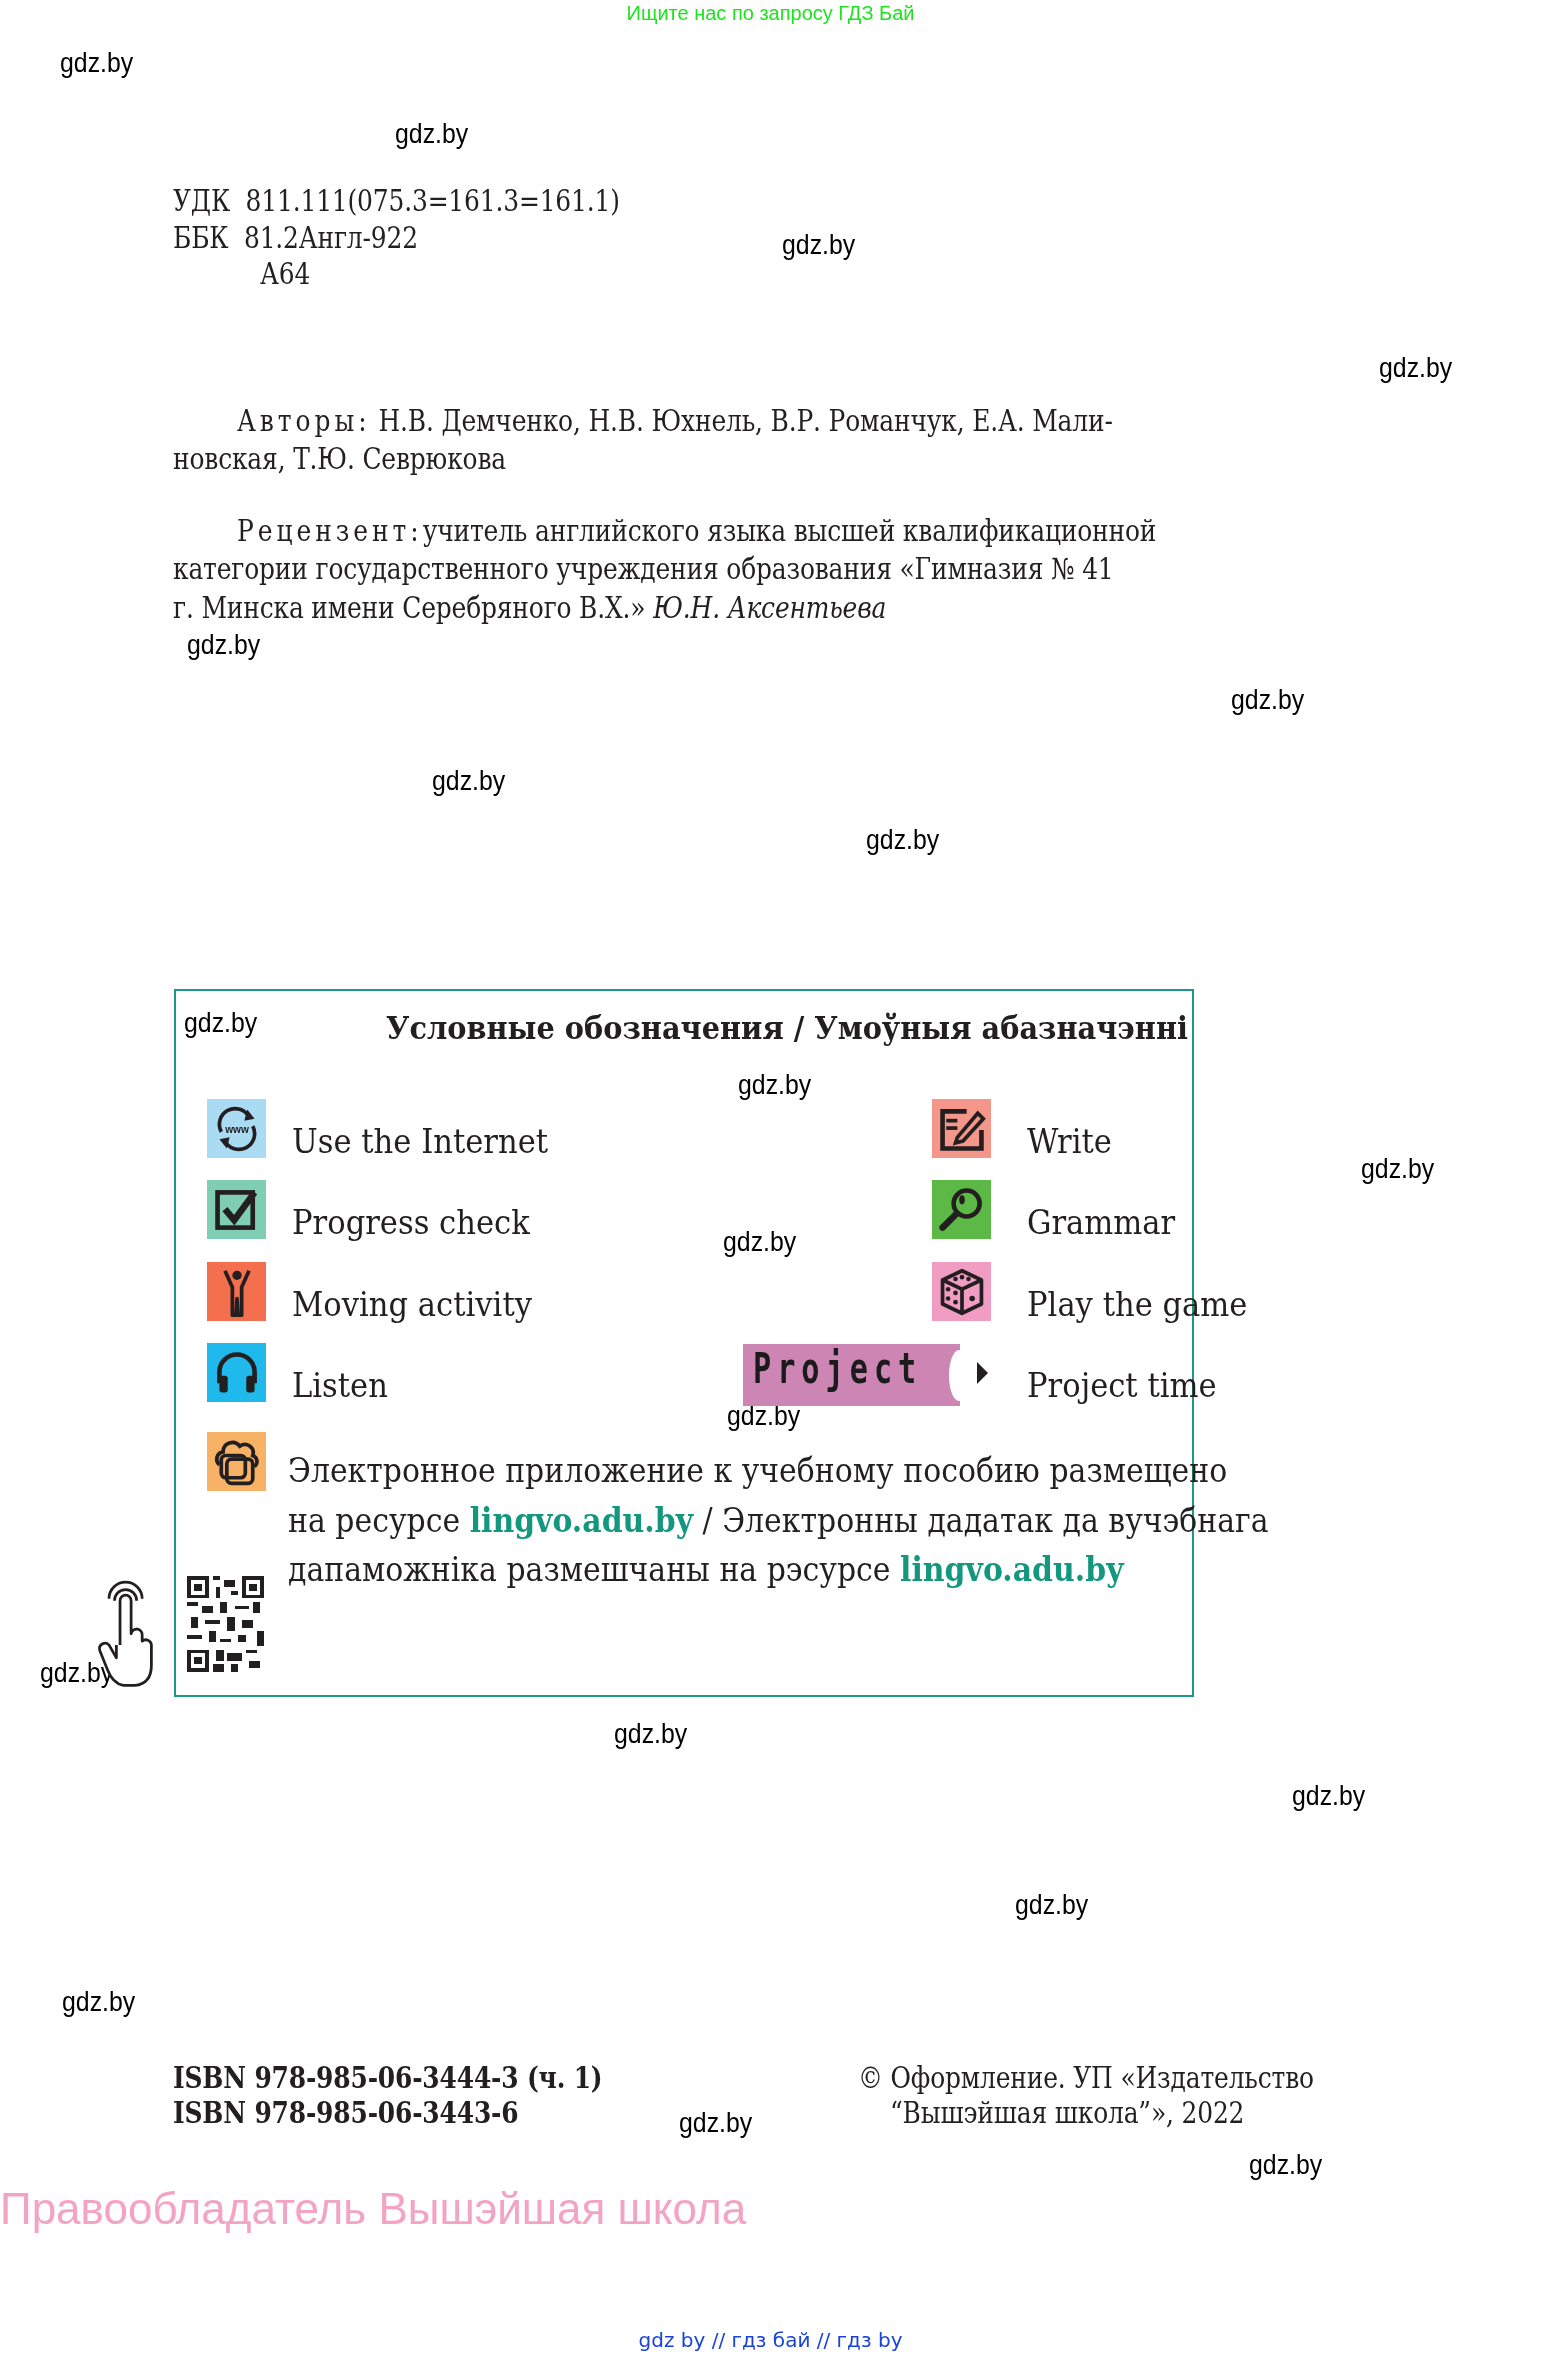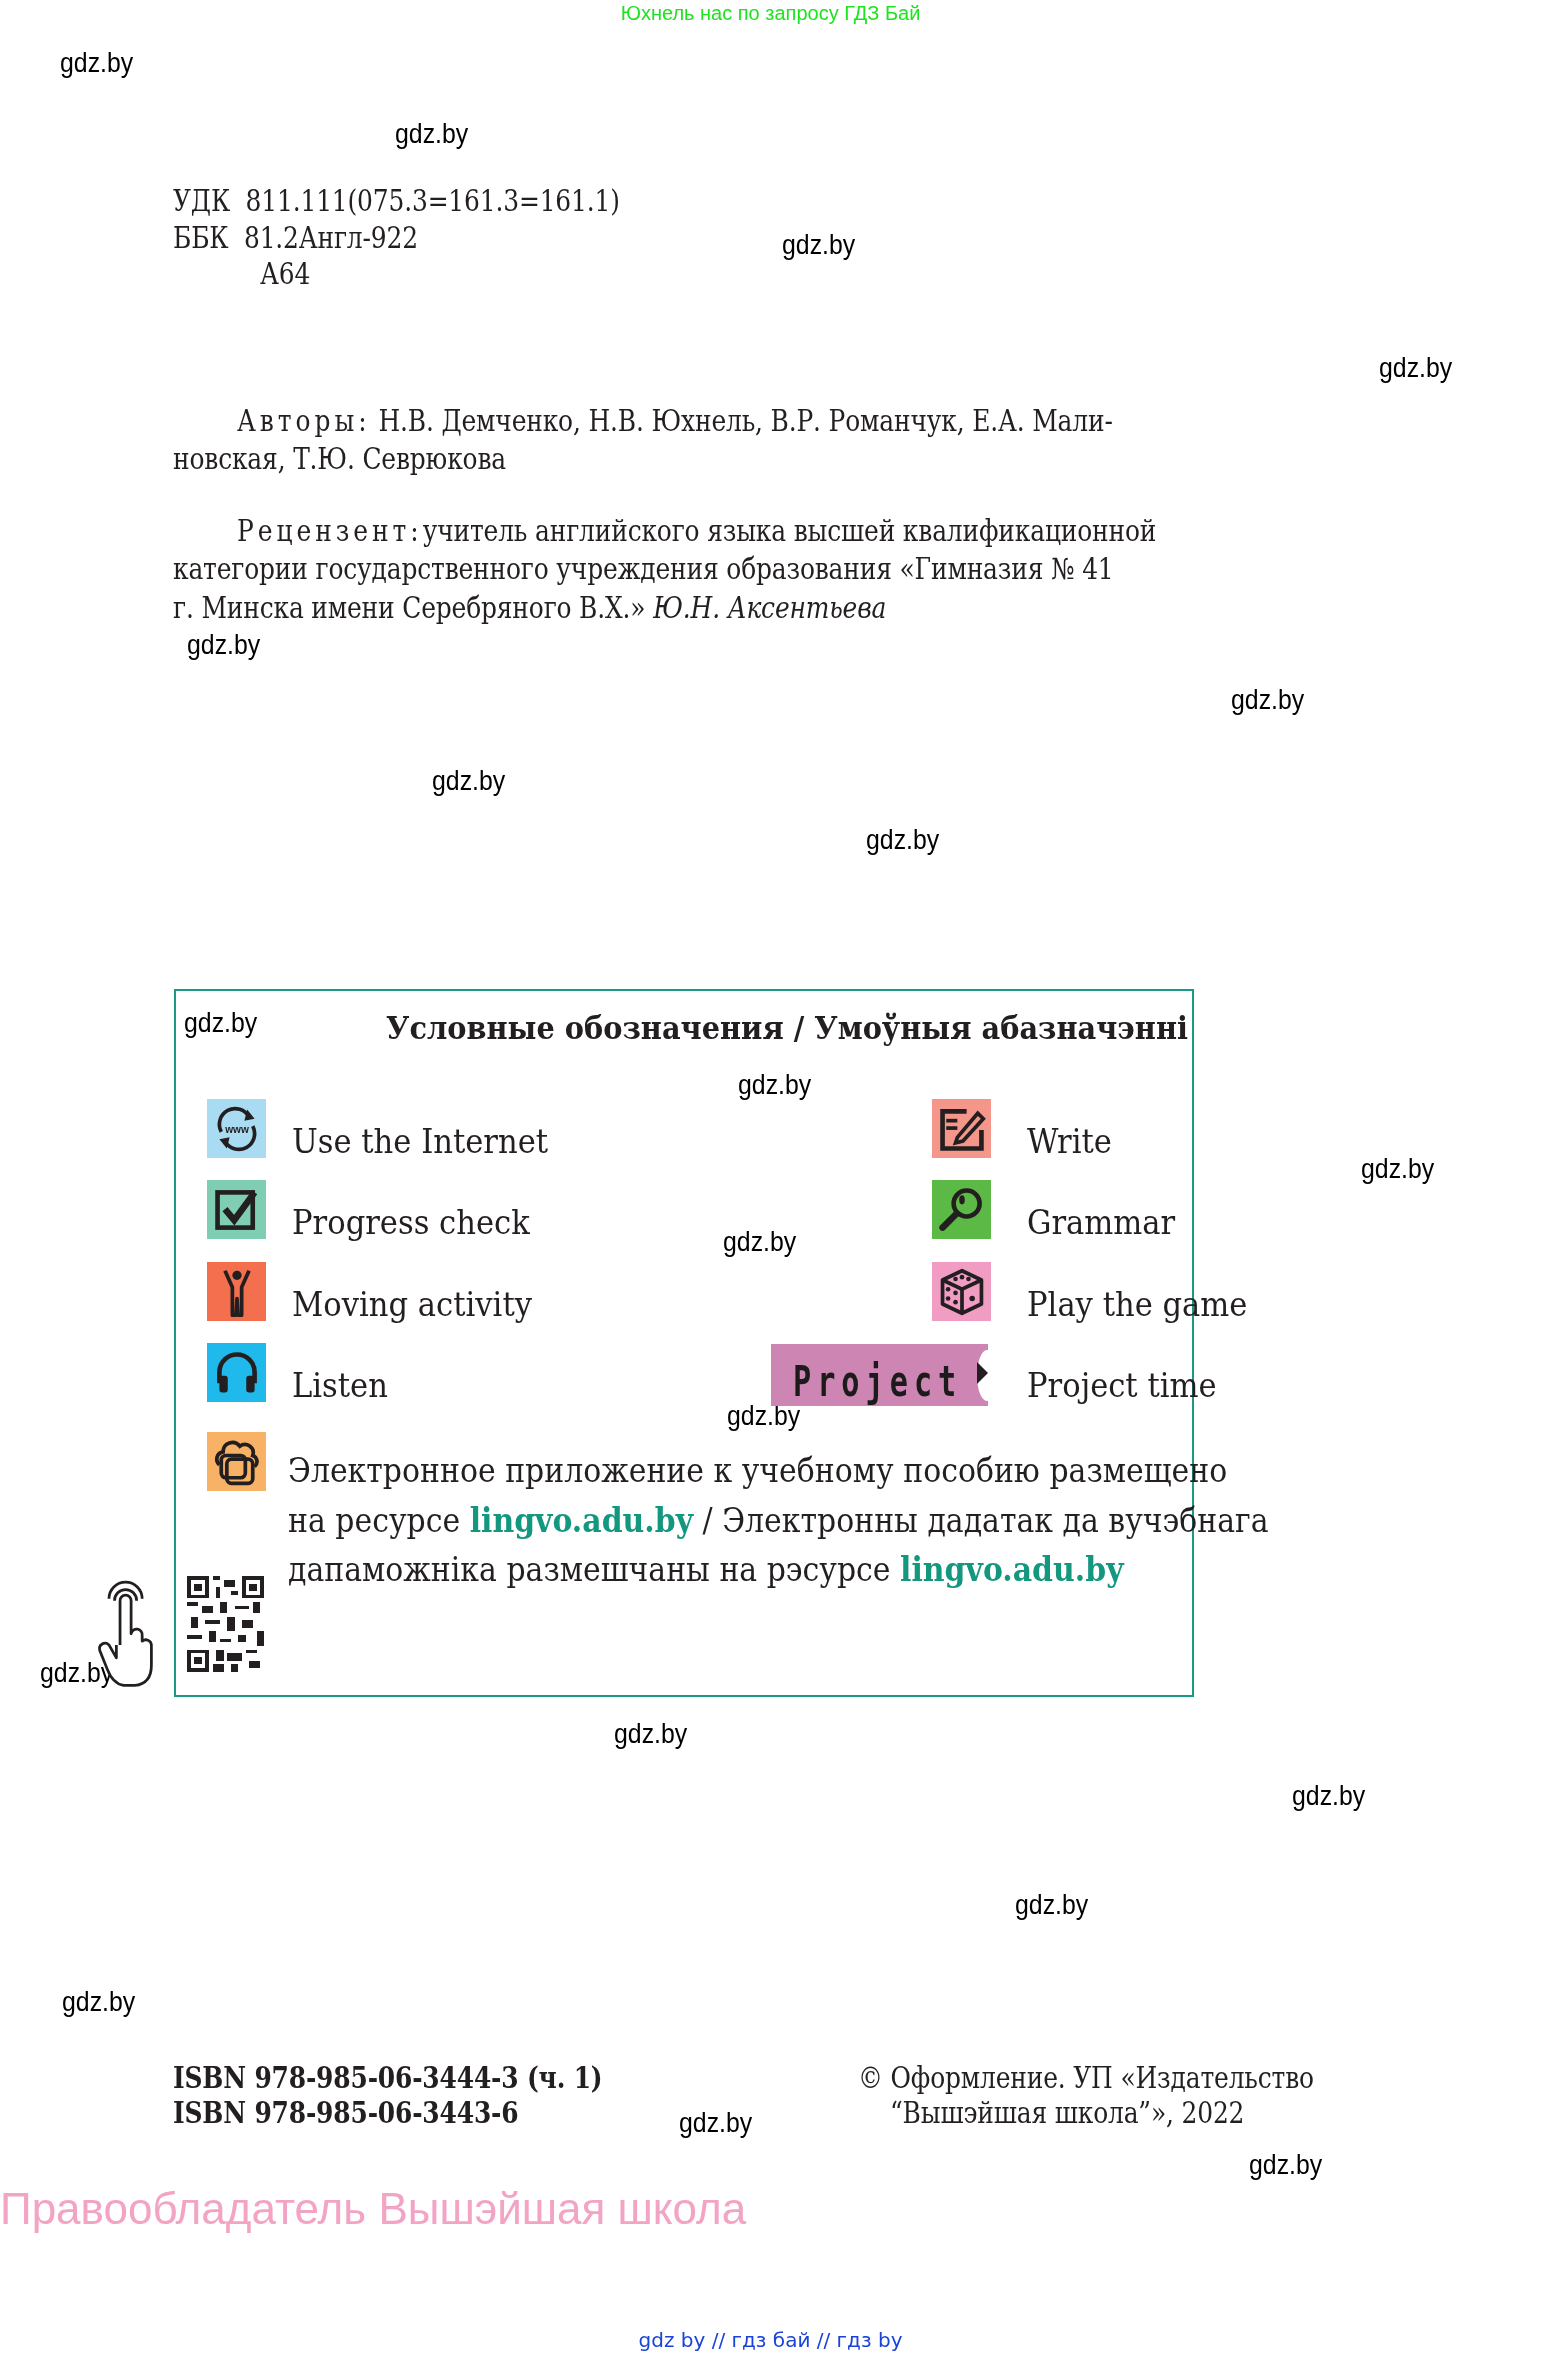--- a/index.html
+++ b/index.html
@@ -12,33 +12,33 @@
   .wm { position:absolute; font-family:"Liberation Sans", sans-serif; font-size:27px; color:#000; transform:scaleX(0.92); transform-origin:left top; }
   .topnote { position:absolute; top:1.8px; left:0; width:1541px; text-align:center; font-family:"Liberation Sans", sans-serif; font-size:20px; color:#1ee31e; }
   .txt { font-size:29px; line-height:39px; letter-spacing:-0.2px; transform:scaleX(0.86); transform-origin:left top; }
   .spaced { letter-spacing:4.6px; }
   .italic { font-style:italic; }
   .box { position:absolute; left:174px; top:989px; width:1020px; height:708px; border:2.8px solid #1a9a84; box-sizing:border-box; }
   .heading { position:absolute; top:1009px; left:0; width:1222px; text-align:center; font-weight:bold; font-size:32px; transform:scaleX(0.9); transform-origin:center top; }
   .icon { position:absolute; width:59px; height:59px; display:flex; align-items:center; justify-content:center; }
   .icon svg { width:50px; height:50px; }
   .label { position:absolute; font-size:34px; transform:scaleX(0.9); transform-origin:left top; }
-  .project { position:absolute; left:771px; top:1344px; width:217px; height:62px; background:#cd86b4; display:flex; align-items:flex-end; padding-left:22px; box-sizing:border-box; }
+  .project { position:absolute; left:743px; top:1344px; width:217px; height:62px; background:#cd86b4; display:flex; align-items:flex-start; padding-left:10px; box-sizing:border-box; }
   .project span { font-family:"DejaVu Sans Mono", monospace; font-weight:bold; font-size:42px; letter-spacing:8.3px; color:#1b1b1b; transform:scaleX(0.72); transform-origin:left center; display:inline-block;}
   .project .notch { position:absolute; right:-9.2px; top:5.5px; width:20px; height:51px; background:#fff; border-radius:50%; }
   .tri { position:absolute; left:977px; top:1362px; width:0; height:0; border-left:11px solid #231f20; border-top:11px solid transparent; border-bottom:11px solid transparent; }
   .eline { position:absolute; left:288px; font-size:34px; transform:scaleX(0.88); transform-origin:left top; }
   .link { color:#14977f; font-weight:bold; }
   .pink { position:absolute; top:2184px; left:0; width:1541px; text-align:left; font-family:"Liberation Sans", sans-serif; font-size:44px; color:#f3a3c4; }
   .footer { position:absolute; top:2328px; left:0; width:1541px; text-align:center; font-family:"DejaVu Sans", sans-serif; font-size:20px; color:#1a44d8; }
 </style>
 </head>
 <body>
 
-<div class="topnote">Юхнель нас по запросу ГДЗ Бай</div>
+<div class="topnote">Ищите нас по запросу ГДЗ Бай</div>
 
 <div class="wm" style="left:60px;top:48px">gdz.by</div>
 <div class="wm" style="left:395px;top:119px">gdz.by</div>
 <div class="wm" style="left:782px;top:230px">gdz.by</div>
 <div class="wm" style="left:1379px;top:353px">gdz.by</div>
 <div class="wm" style="left:187px;top:630px">gdz.by</div>
 <div class="wm" style="left:1231px;top:685px">gdz.by</div>
 <div class="wm" style="left:432px;top:766px">gdz.by</div>
 <div class="wm" style="left:866px;top:825px">gdz.by</div>
 <div class="wm" style="left:184px;top:1008px">gdz.by</div>

